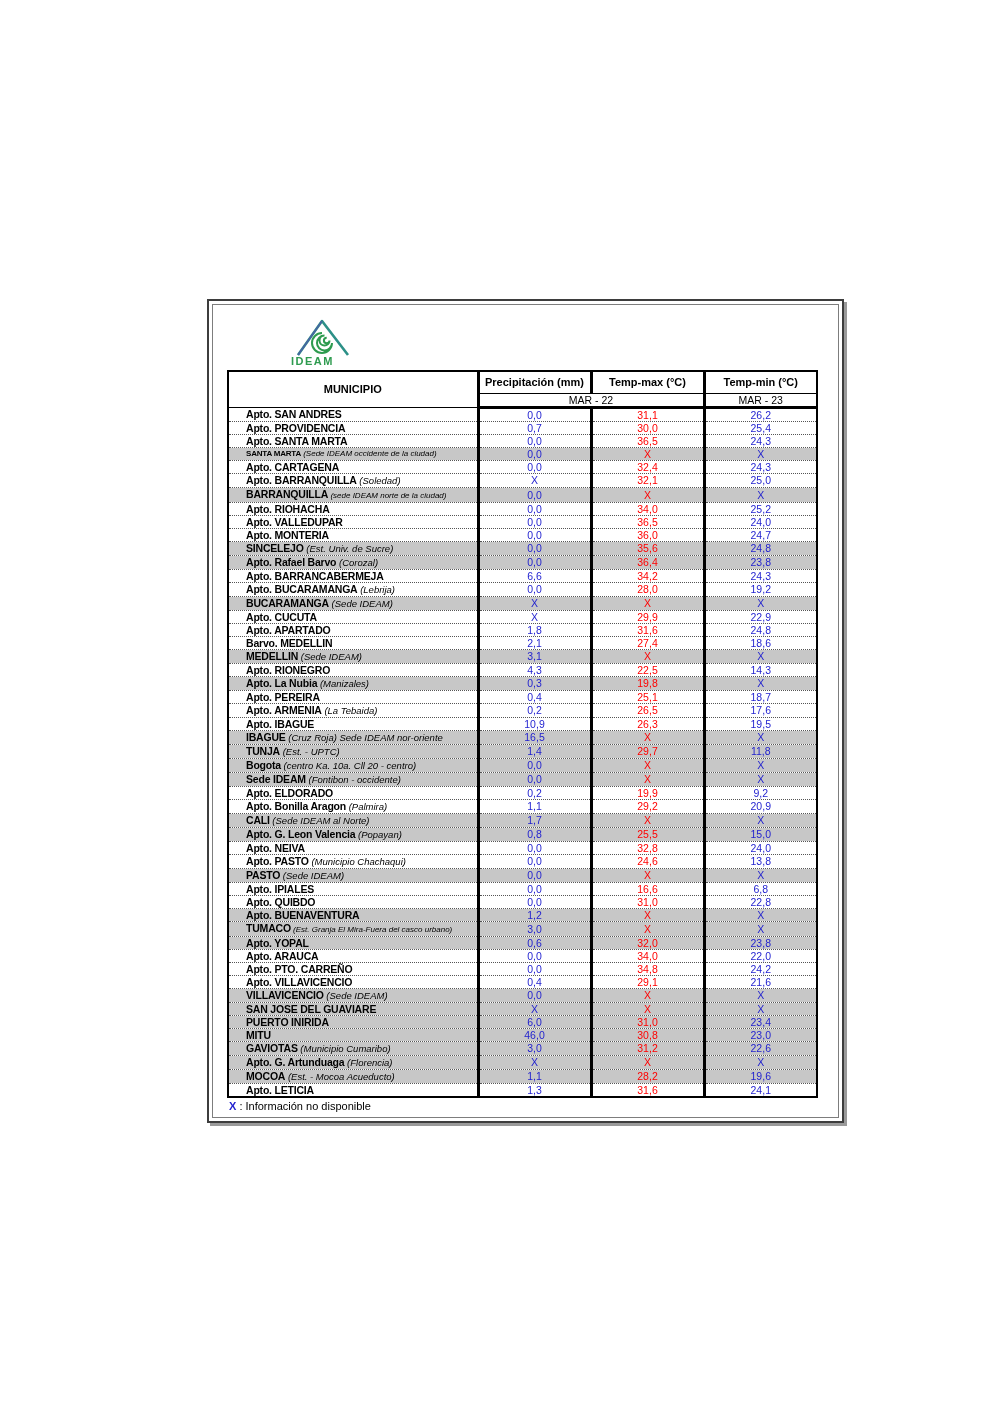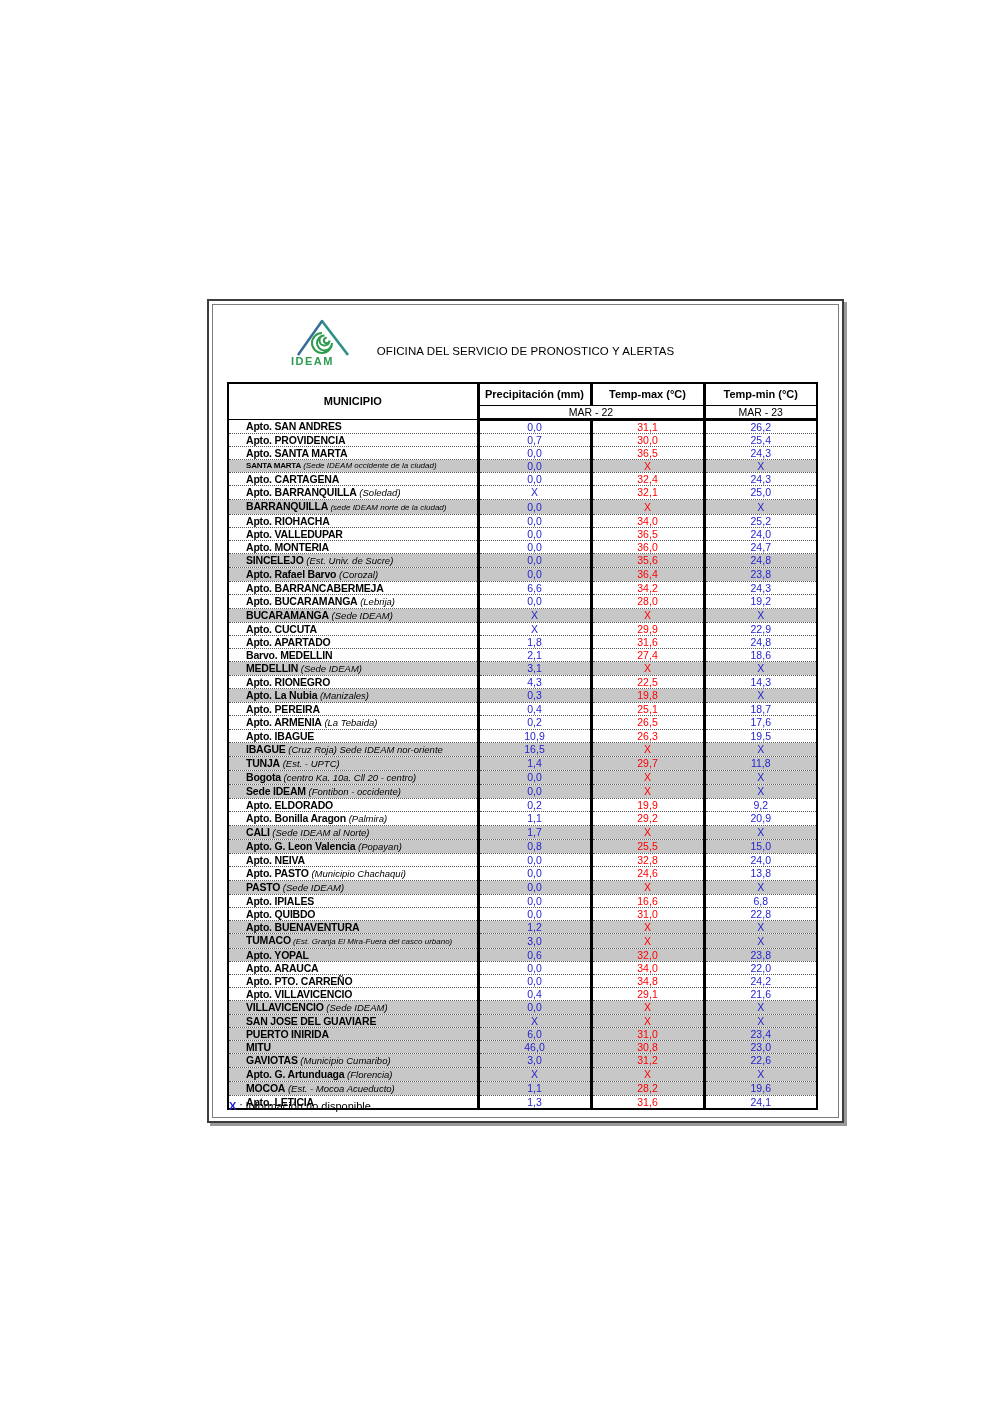--- a/index.html
+++ b/index.html
@@ -28,21 +28,20 @@
   .logo{position:absolute;left:78px;top:8px;width:62px;height:58px;text-align:left;}
   .logo svg{display:block;margin:0 auto;}
   .logo-text{
     font-size:11px;font-weight:bold;letter-spacing:1.5px;
     color:var(--logo-green,#2E9B6F);margin-top:-2px;
   }
   table.wx{
     position:absolute;left:14px;top:65px;width:589px;
     border-collapse:collapse;table-layout:fixed;
     border:2px solid #000;
-    margin-top:12px;
   }
   .wx th,.wx td{box-sizing:border-box;padding:0;overflow:hidden;white-space:nowrap;}
   .wx col.c-muni{width:250px;}
   .wx col.c-val{width:113px;}
   .wx thead th{
     font-weight:bold;font-size:11px;text-align:center;background:#fff;
   }
   .wx thead tr.h1 th{height:22px;border-bottom:1px solid #000;}
   .wx thead tr.h2 th{height:13px;font-weight:normal;font-size:10.5px;border-bottom:3px solid #000;}
   .wx thead th.muni-h{border-bottom:3px solid #000;}
@@ -63,21 +62,20 @@
     position:absolute;left:16px;top:795px;font-size:11px;white-space:nowrap;
   }
   .footnote .fx{color:var(--blue,#1F1FCF);font-weight:bold;}
 </style>
 </head>
 <body>
 
 <div class="frame">
   <div class="frame-inner">
 
-    <div class="title2">OFICINA DEL SERVICIO DE PRONOSTICO Y ALERTAS</div>
 
     <div class="logo">
       <svg width="58" height="44" viewBox="0 0 58 44">
         <path d="M5,42 L29,8 L55,42" fill="none" stroke="#2C9087" stroke-width="2.6" stroke-linejoin="round" class="logo-mountain"></path>
         <path d="M5,42 L29,8" fill="none" stroke="#4A5FA5" stroke-width="1.4" class="logo-mountain-edge"></path>
         <path d="M29,20 a10,10 0 1,0 10,10 a7.5,7.5 0 1,1 -7.5,-7.5 a5,5 0 1,0 5,5 a2.8,2.8 0 1,1 -2.8,-2.8" fill="none" stroke="#2E9B4F" stroke-width="2" class="logo-spiral"></path>
       </svg>
       <div class="logo-text">IDEAM</div>
     </div>
 

